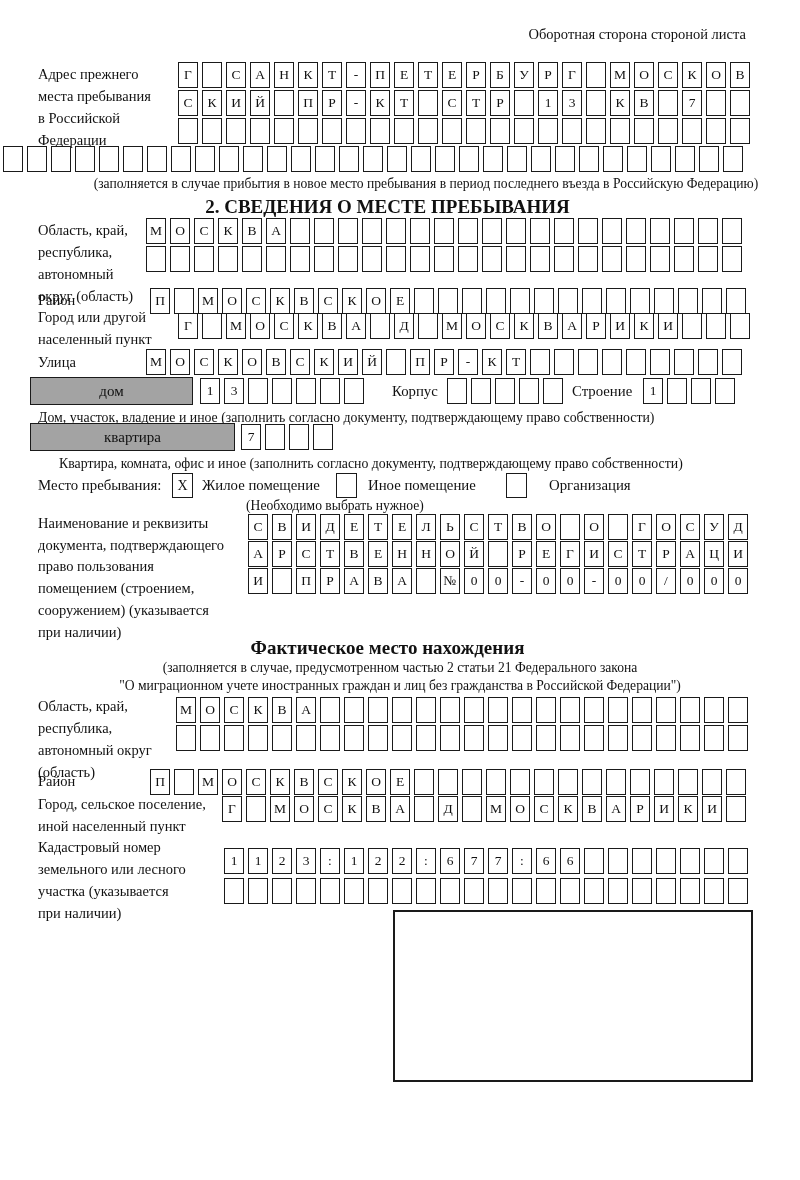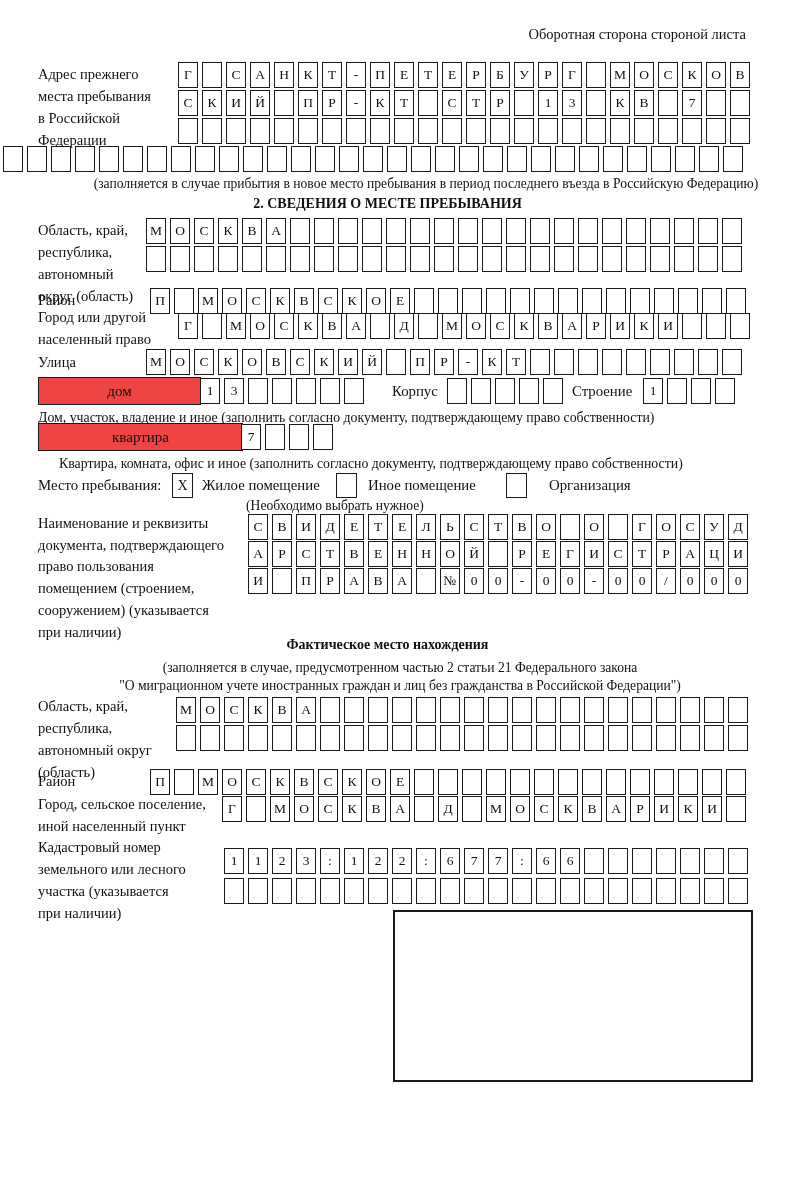--- a/index.html
+++ b/index.html
@@ -3,30 +3,30 @@
 <meta charset="utf-8">
 <style>
   html,body{margin:0;padding:0;background:#fff;}
   .sheet{
     position:relative;width:800px;height:1180px;background:#fff;
     font-family:"Liberation Serif","DejaVu Serif",serif;color:#111;overflow:hidden;
   }
   .lbl{position:absolute;font-size:14.5px;line-height:22px;white-space:pre-line;}
   .note{position:absolute;width:800px;text-align:center;font-size:13.6px;line-height:18px;white-space:pre-line;}
   .title-right{position:absolute;top:26px;right:54px;font-size:14.5px;}
-  .sec-title{position:absolute;width:775px;text-align:center;font-weight:bold;font-size:14px;}
+  .sec-title{position:absolute;width:775px;text-align:center;font-weight:bold;font-size:19px;}
   .cells{position:absolute;display:flex;gap:4px;}
   .cell{
     box-sizing:border-box;width:20px;height:26px;border:1.7px solid #1a1a1a;
     display:flex;align-items:center;justify-content:center;
     font-size:13.5px;line-height:1;background:#fff;flex:0 0 auto;
   }
   .bigbox{
     position:absolute;box-sizing:border-box;height:28px;border:1.8px solid #1a1a1a;
-    display:flex;align-items:center;justify-content:center;font-size:15px;background:#ef4444;margin-left:8px;
+    display:flex;align-items:center;justify-content:center;font-size:15px;background:#a3a3a3;
   }
   .chk{
     position:absolute;box-sizing:border-box;width:21px;height:25px;border:1.7px solid #1a1a1a;
     display:flex;align-items:center;justify-content:center;font-size:14px;background:#fff;
   }
   .inline-lbl{position:absolute;font-size:14.8px;line-height:25px;white-space:nowrap;}
   .stamp-box{position:absolute;left:393px;top:910px;width:360px;height:172px;border:2px solid #1a1a1a;box-sizing:border-box;background:#fff;}
   .stamp-caption{position:absolute;left:358px;top:1088px;width:434px;text-align:center;font-size:14.3px;line-height:18.6px;white-space:pre-line;}
 </style>
 </head>
@@ -237,21 +237,21 @@
       <span class="cell"></span>
       <span class="cell"></span>
       <span class="cell"></span>
       <span class="cell"></span>
       <span class="cell"></span>
       <span class="cell"></span>
       <span class="cell"></span>
     </div>
 
   <div class="lbl" style="left:38px;top:306px;">Город или другой
-населенный право</div>
+населенный пункт</div>
   <div class="cells" style="left:178px;top:313px;">
       <span class="cell">Г</span>
       <span class="cell"></span>
       <span class="cell">М</span>
       <span class="cell">О</span>
       <span class="cell">С</span>
       <span class="cell">К</span>
       <span class="cell">В</span>
       <span class="cell">А</span>
       <span class="cell"></span>

